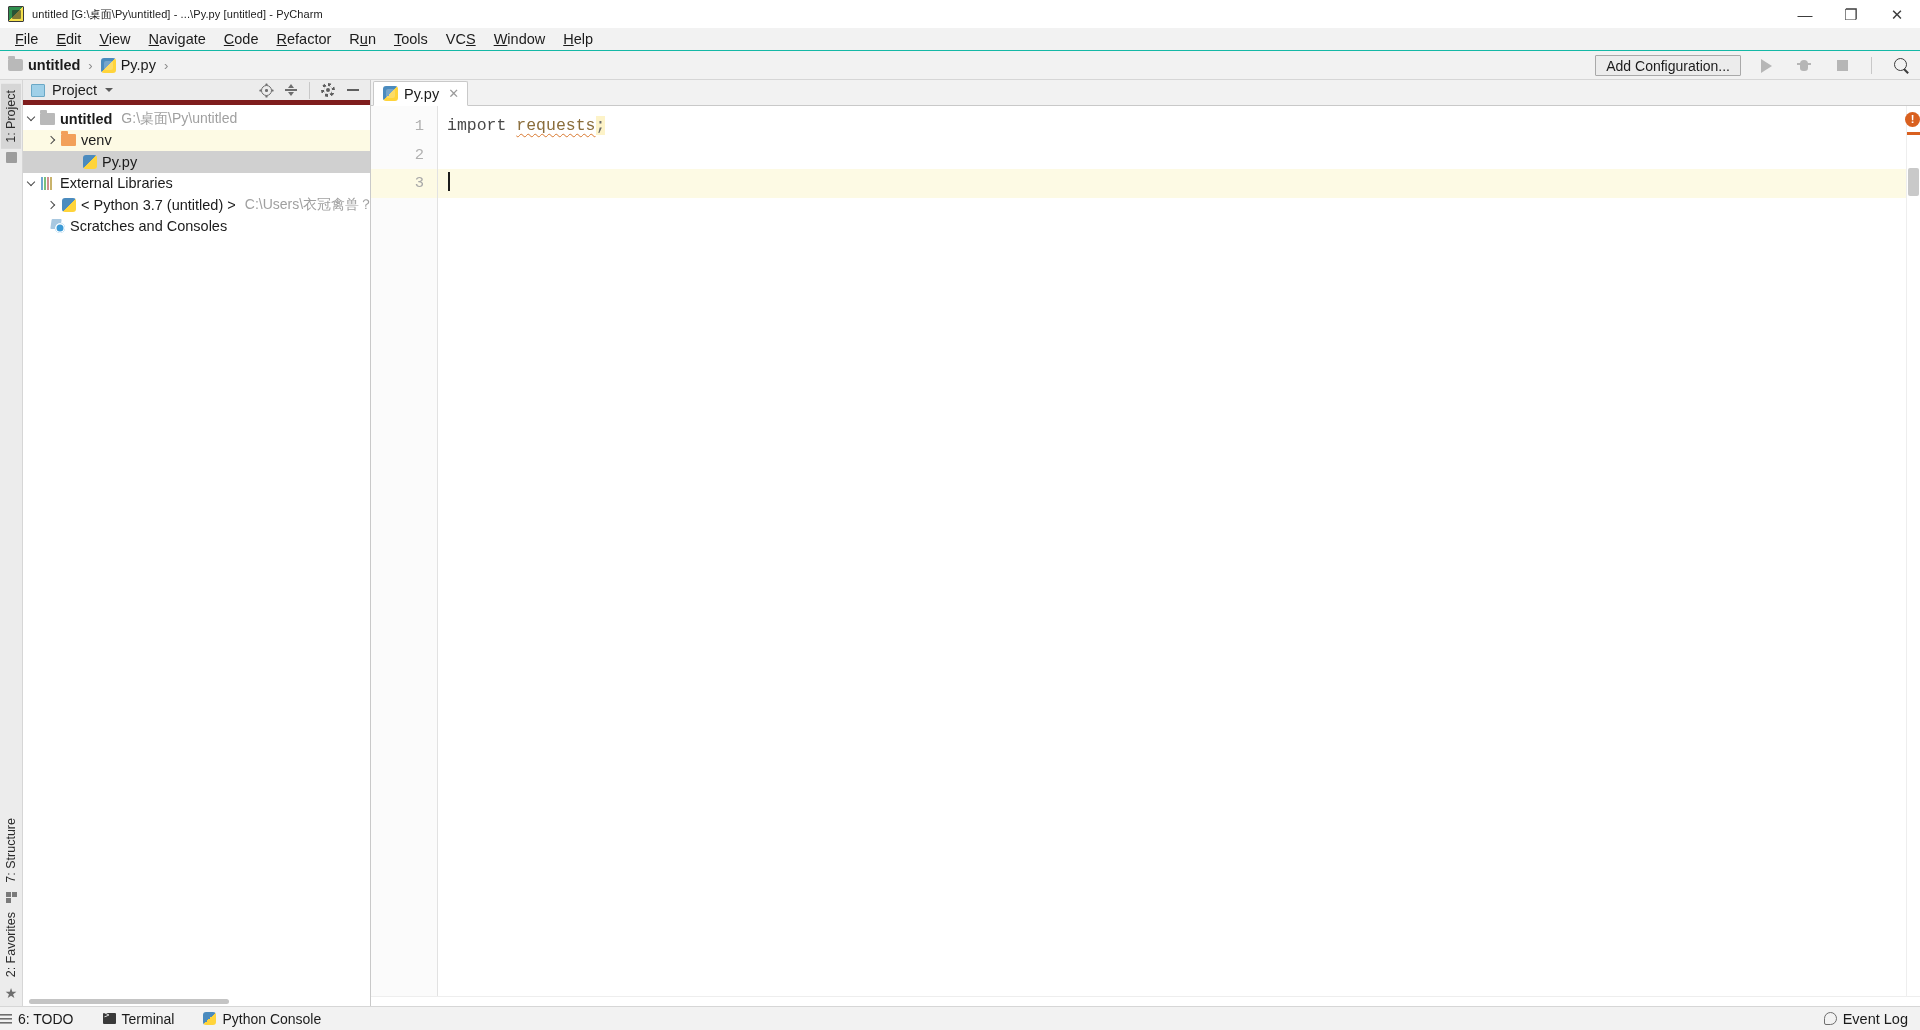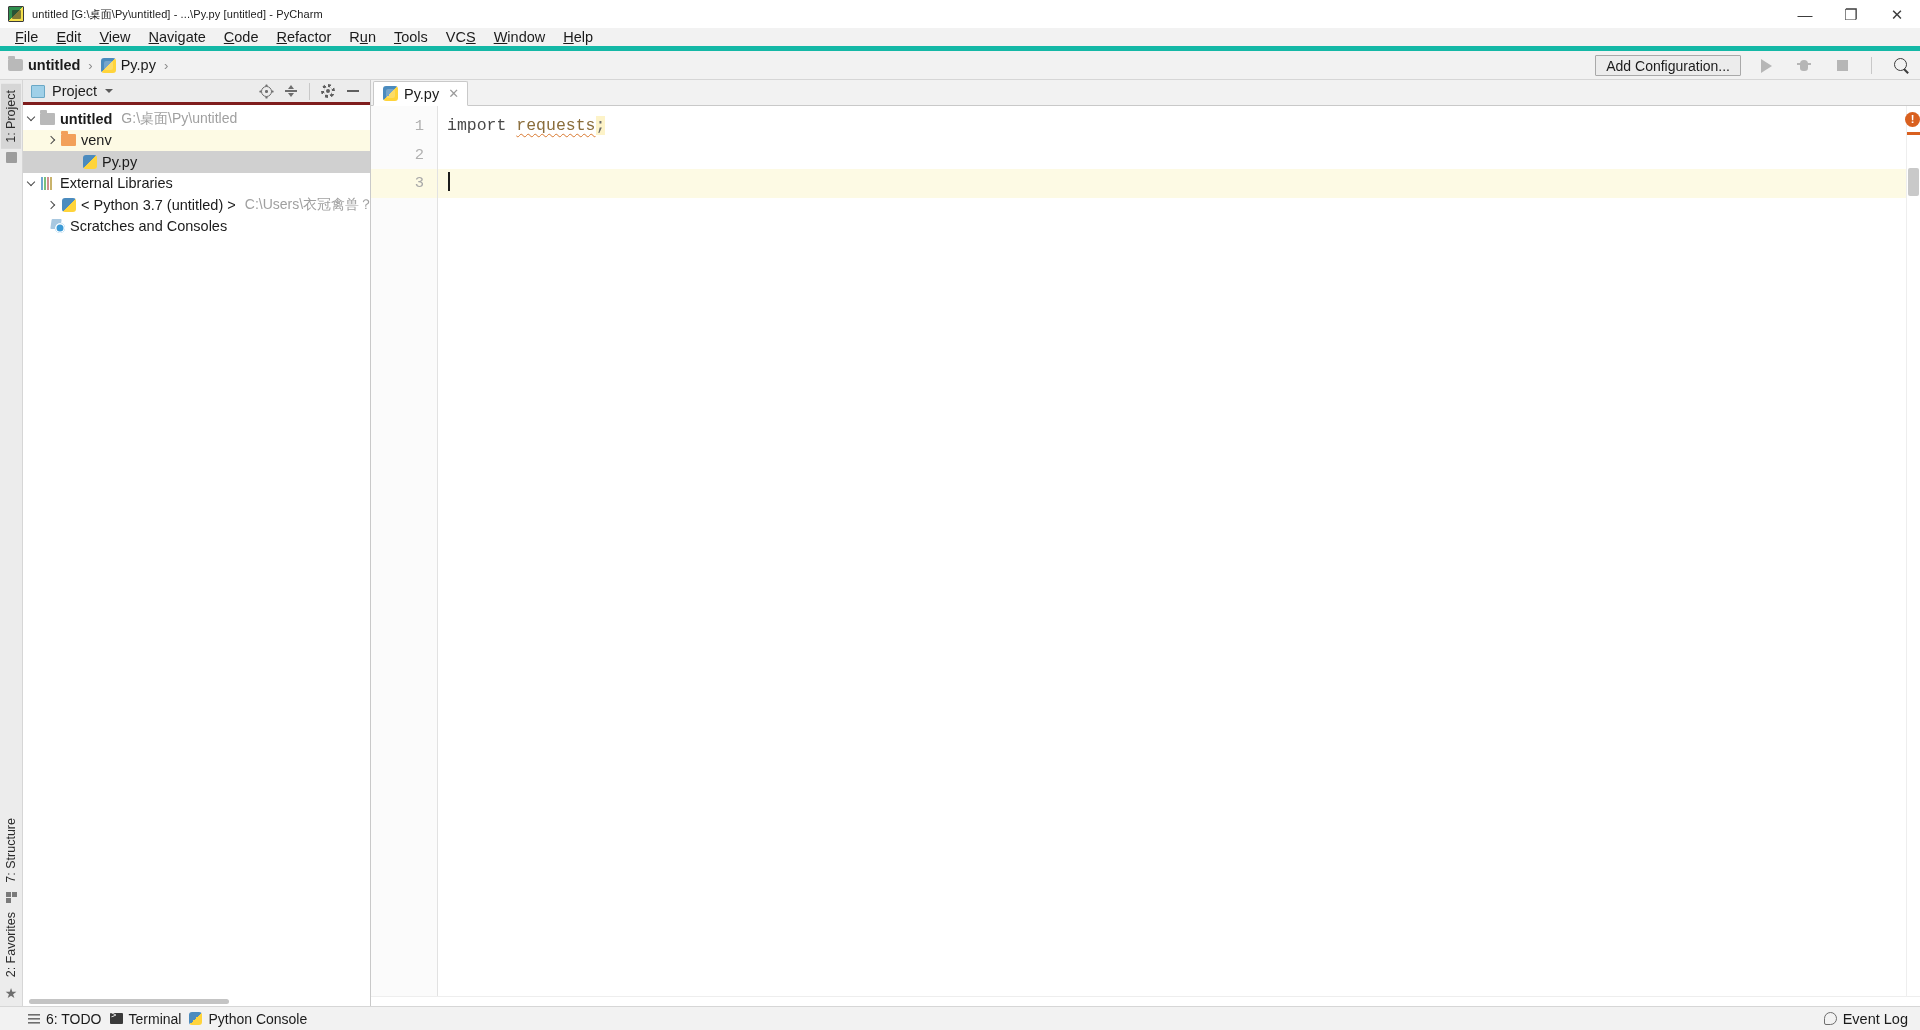--- a/index.html
+++ b/index.html
@@ -31,21 +31,21 @@
   .winbtns { position:absolute; right:0; top:0; height:28px; display:flex; }
   .winbtn {
     width:46px; height:28px; display:flex; align-items:center; justify-content:center;
     font-size:15px; color:#3c3c3c;
   }
   .wb-glyph { display:block; line-height:1; }
 
   
   .menubar {
     height:23px; min-height:23px; background:#f2f2f2; display:flex; align-items:center;
-    padding-left:6px; border-bottom:5px solid #14b8a6;
+    padding-left:6px; border-bottom:1px solid #14b8a6;
   }
   .menu-item {
     padding:2px 9px; font-size:14.5px; color:#1b1b1b; white-space:nowrap; cursor:default;
   }
   .menu-item u { text-decoration:underline; text-underline-offset:1px; }
 
   
   .toolbar {
     height:29px; min-height:29px; background:#f2f2f2; display:flex; align-items:center;
     padding-left:8px; border-bottom:1px solid #d6d6d6; position:relative;
@@ -124,21 +124,21 @@
   }
   .star { color:#6e6e6e; font-size:14px; line-height:1; }
 
   
   .project-panel {
     width:348px; min-width:348px; background:#ffffff; display:flex; flex-direction:column;
     border-right:1px solid #c9c9c9;
   }
   .panel-head {
     height:25px; min-height:25px; background:#ececec; display:flex; align-items:center;
-    padding:0 6px 0 8px; border-bottom:3px solid #7f1d1d;
+    padding:0 6px 0 8px; border-bottom:5px solid #7f1d1d;
   }
   .panel-title { font-size:14.5px; color:#1b1b1b; margin-left:7px; }
   .ic-projwin {
     width:14px; height:13px; background:#9fd0e8; border:1px solid #6aa8c6; border-radius:1px; flex:none;
   }
   .caret-dn { width:0;height:0;border-top:4.5px solid #5a5a5a;border-left:4px solid transparent;border-right:4px solid transparent; margin-left:8px; }
   .panel-head-right { margin-left:auto; display:flex; align-items:center; gap:3px; }
   .ph-btn { width:22px; height:21px; display:flex; align-items:center; justify-content:center; }
   .ic-locate { position:relative; width:14px; height:14px; }
   .ic-locate::before{
@@ -269,21 +269,21 @@
     position:absolute; top:6px; left:-2px; width:15px; height:15px; border-radius:50%;
     background:#d9601f; color:#fff; font-size:11px; font-weight:bold; line-height:15px; text-align:center;
   }
   .err-mark { position:absolute; top:26px; left:0; width:13px; height:3px; background:#d9601f; }
   .v-thumb { position:absolute; top:62px; left:1px; width:11px; height:28px; background:#c9c9c9; border-radius:2px; }
   .editor-hscroll { height:10px; background:#fff; border-top:1px solid #eee; }
 
   
   .bottombar {
     height:24px; min-height:24px; background:#f2f2f2; border-top:1px solid #d6d6d6;
-    display:flex; align-items:center; padding-left:28px; gap:8px; position:relative;
+    display:flex; align-items:center; gap:29px; position:relative;
   }
   .bb-item { display:flex; align-items:center; gap:6px; font-size:14px; color:#1b1b1b; }
   .ic-todo {
     width:12px;height:10px;
     background:
       linear-gradient(#6e6e6e,#6e6e6e) 0 0/12px 1.6px no-repeat,
       linear-gradient(#6e6e6e,#6e6e6e) 0 4.2px/12px 1.6px no-repeat,
       linear-gradient(#6e6e6e,#6e6e6e) 0 8.4px/12px 1.6px no-repeat;
   }
   .ic-term { width:13px;height:11px;background:#3a3a3a;border-radius:1px;position:relative; }

